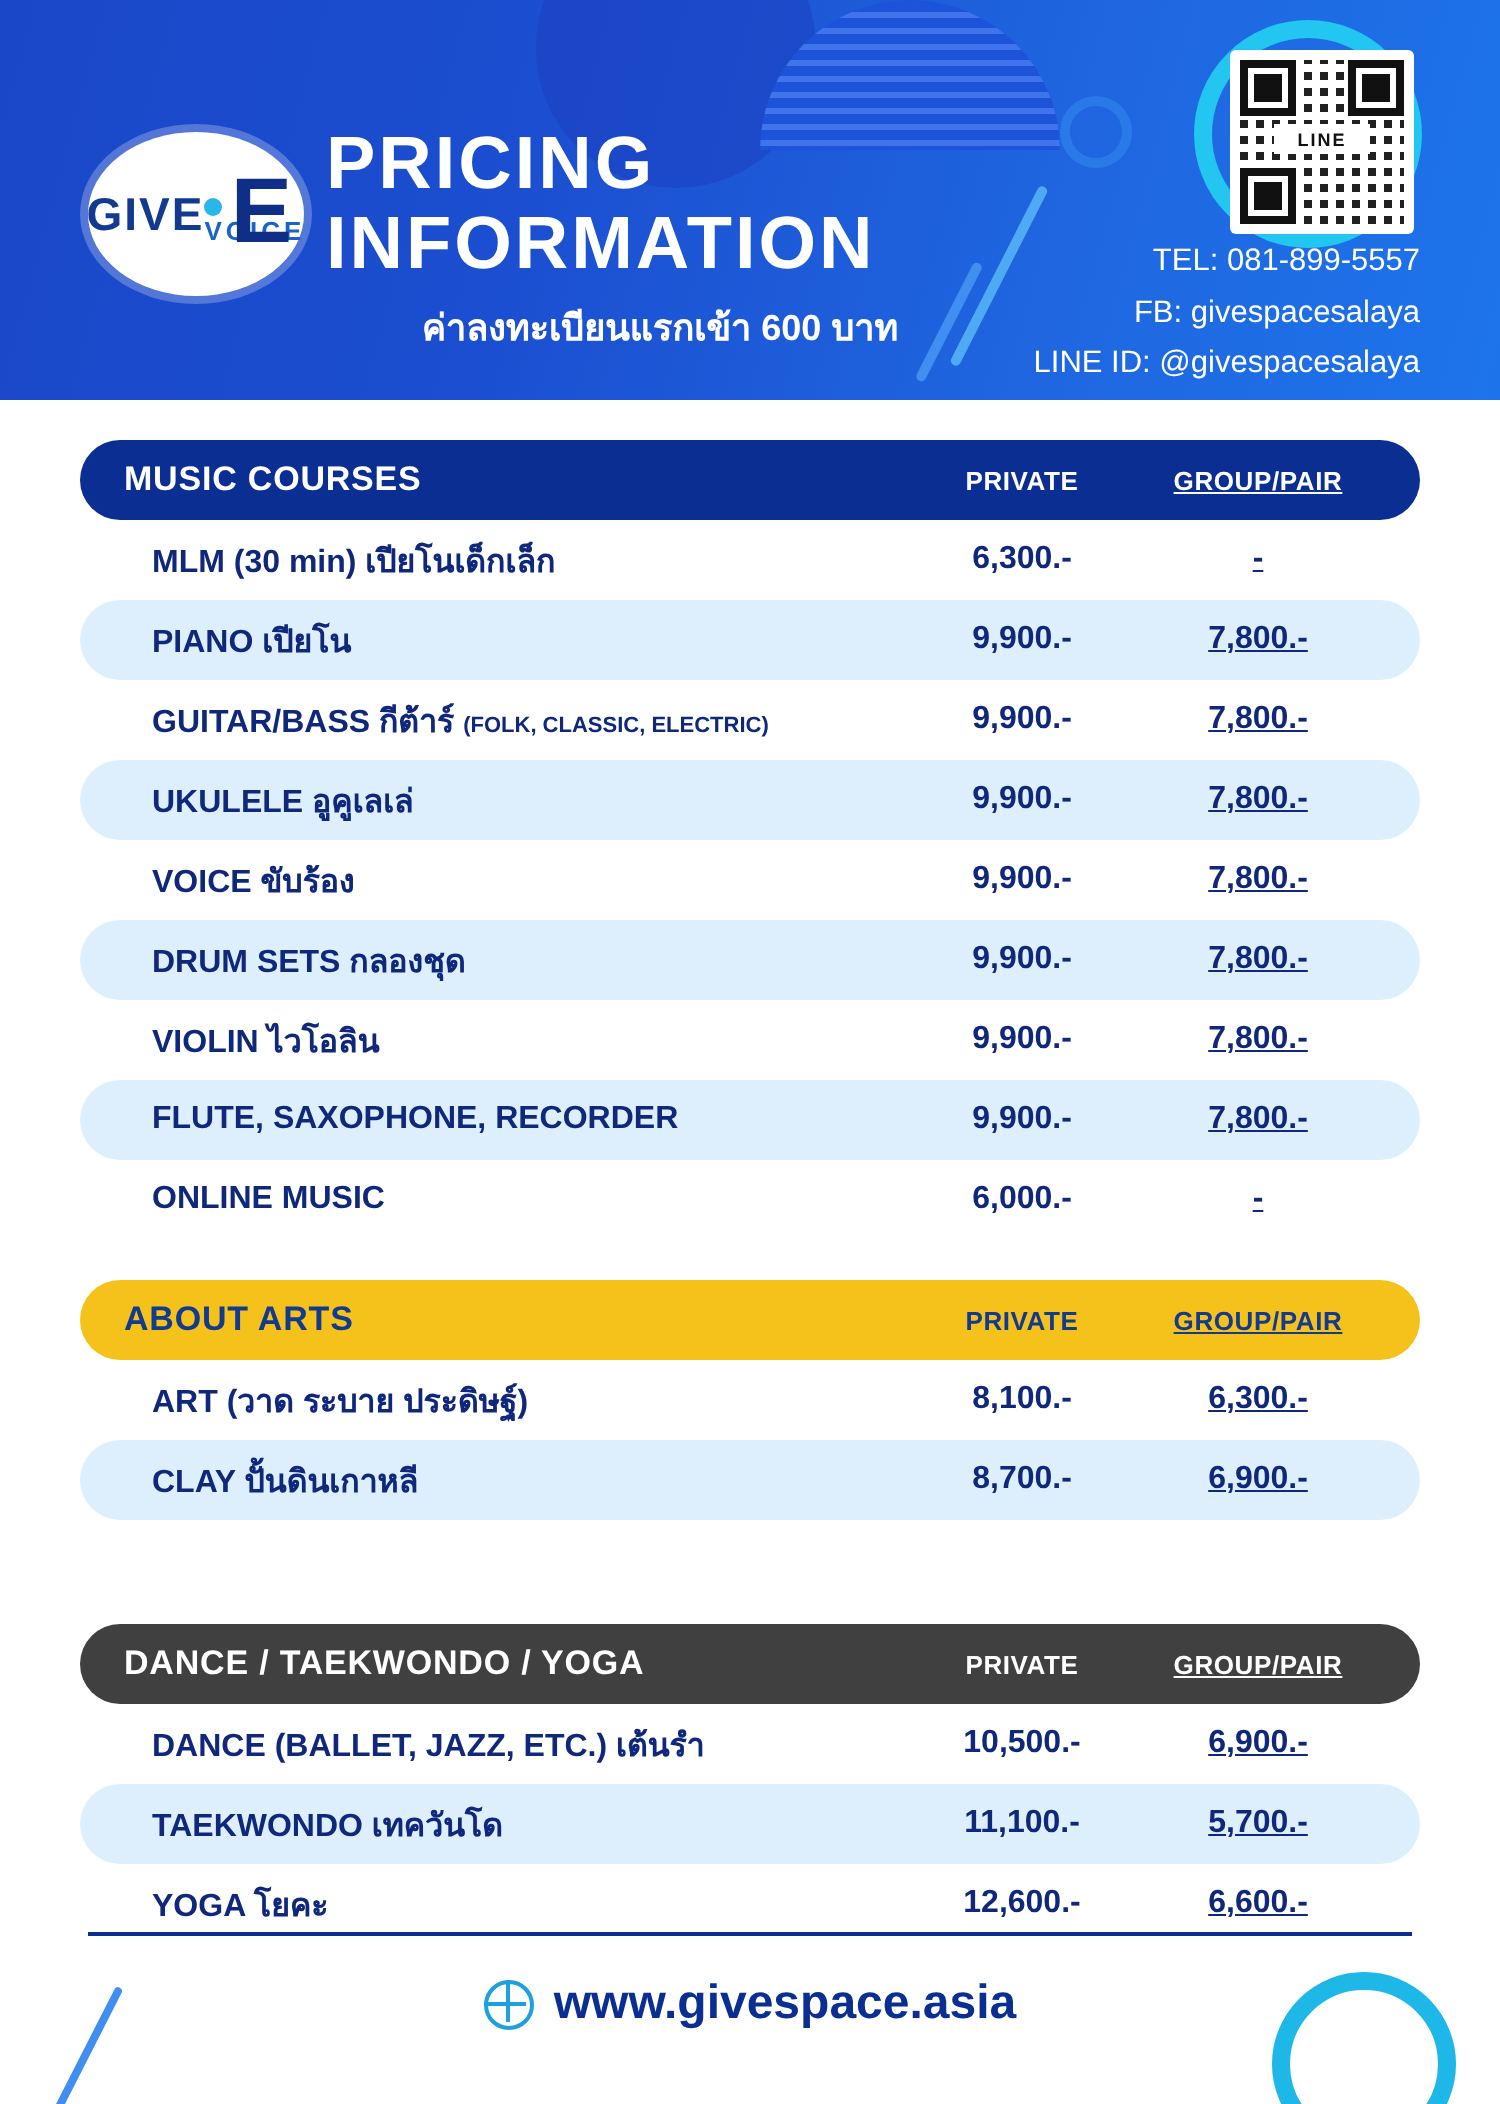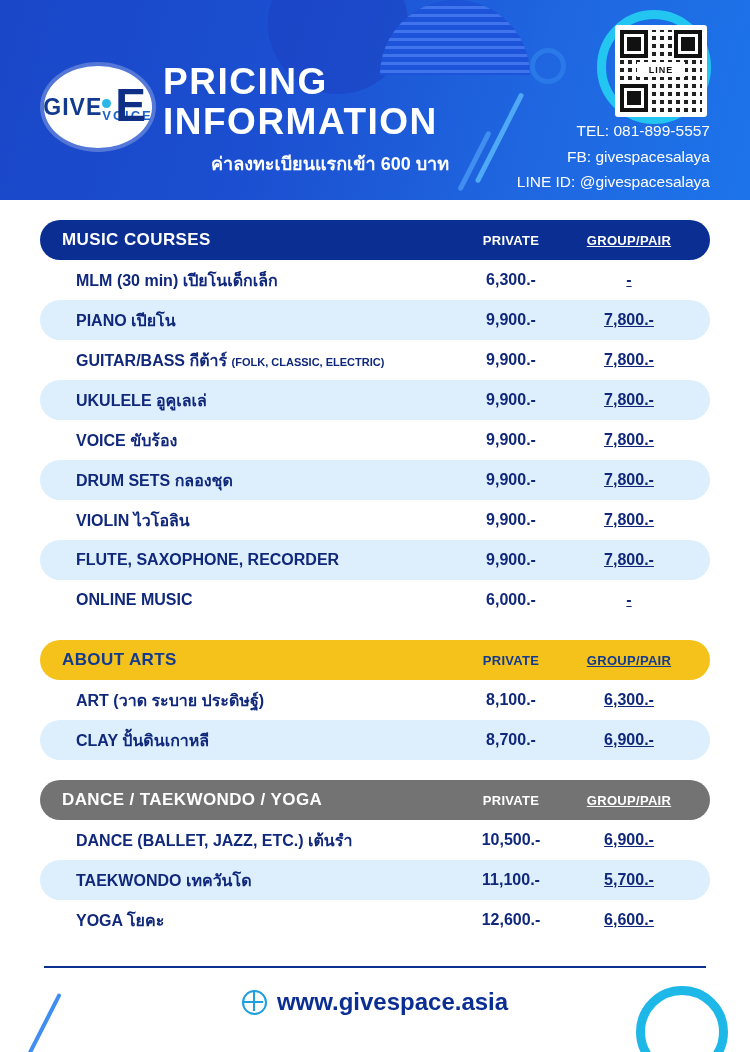--- a/index.html
+++ b/index.html
@@ -200,21 +200,21 @@
   .sec-head {
     display: flex;
     align-items: center;
     height: 40px;
     border-radius: 20px;
     padding: 0 22px;
     color: #0b2a7a;
   }
   .sec-head.music { background: #0b2e93; color: #ffffff; }
   .sec-head.arts  { background: #f5c21b; color: #123a8f; }
-  .sec-head.dance { background: #737373; color: #ffffff; }
+  .sec-head.dance { background: #404040; color: #ffffff; margin-top: 32px; }
 
   .sec-title {
     font-size: 17px;
     font-weight: bold;
     letter-spacing: .4px;
     flex: 1;
   }
   .col-head {
     font-size: 13px;
     font-weight: bold;

